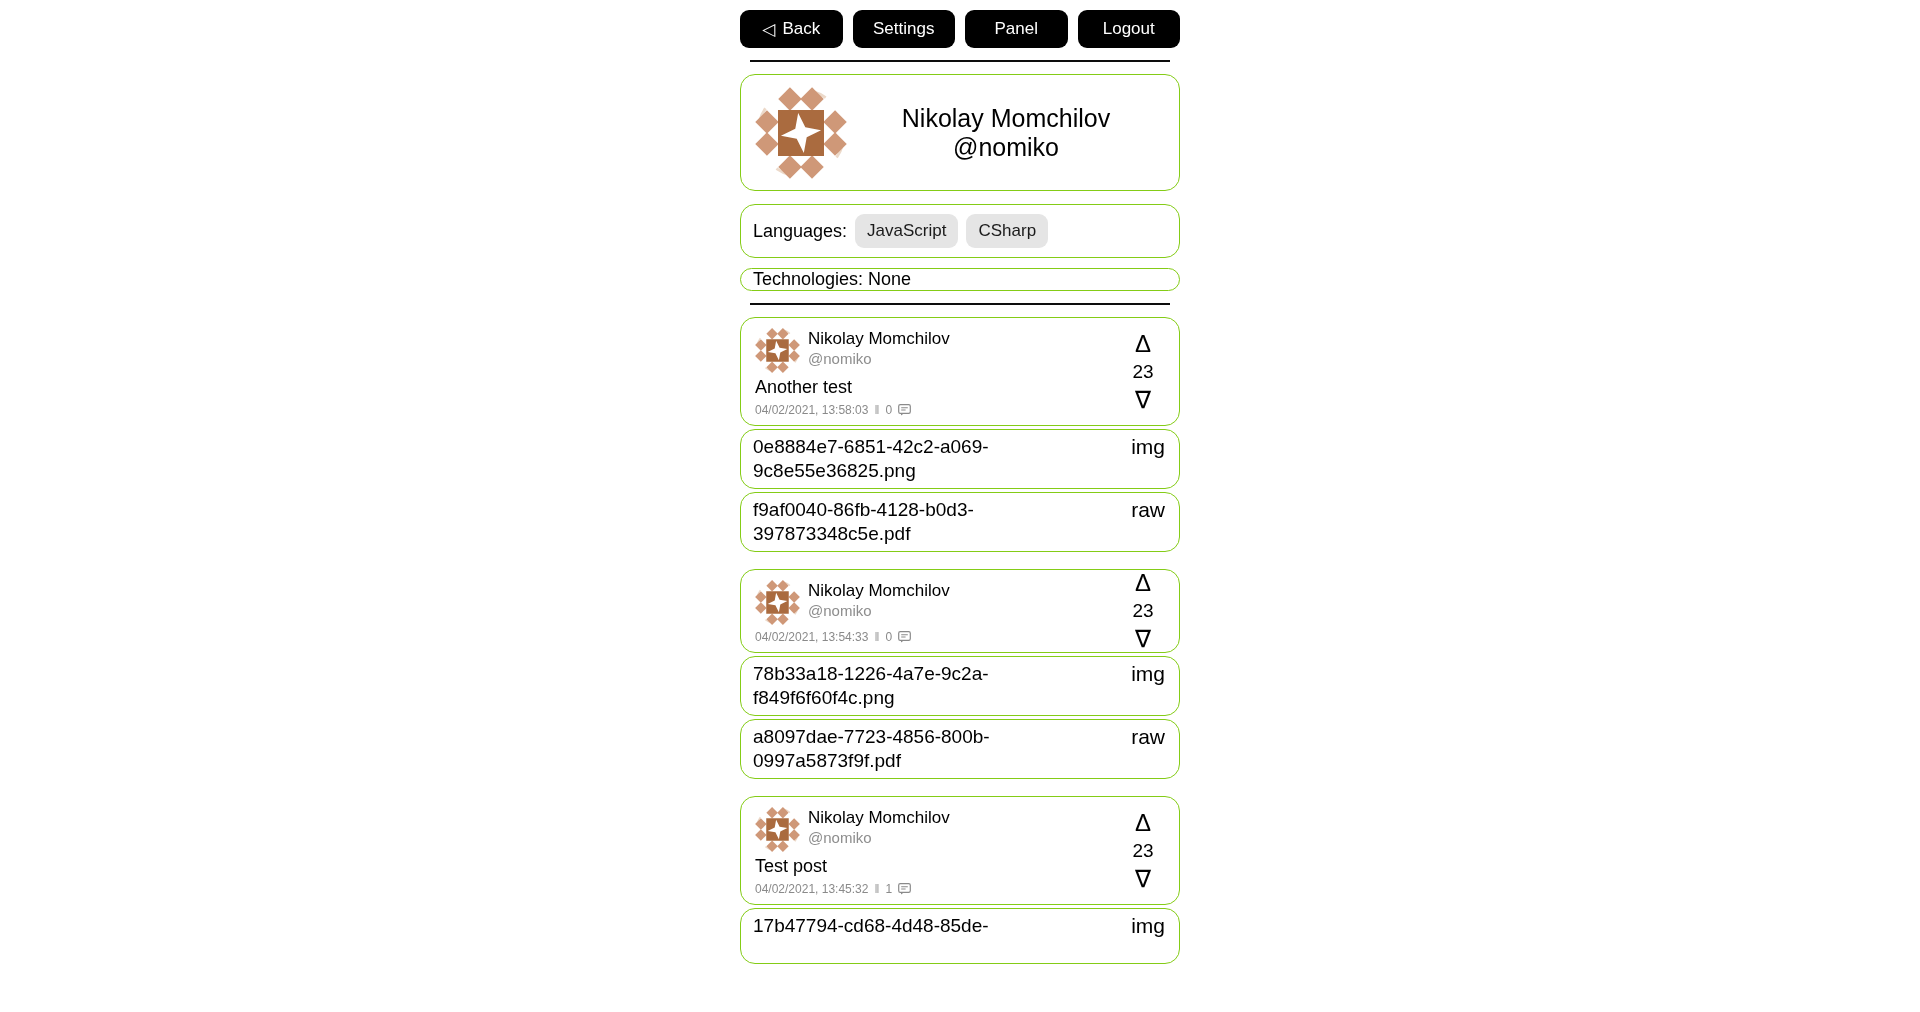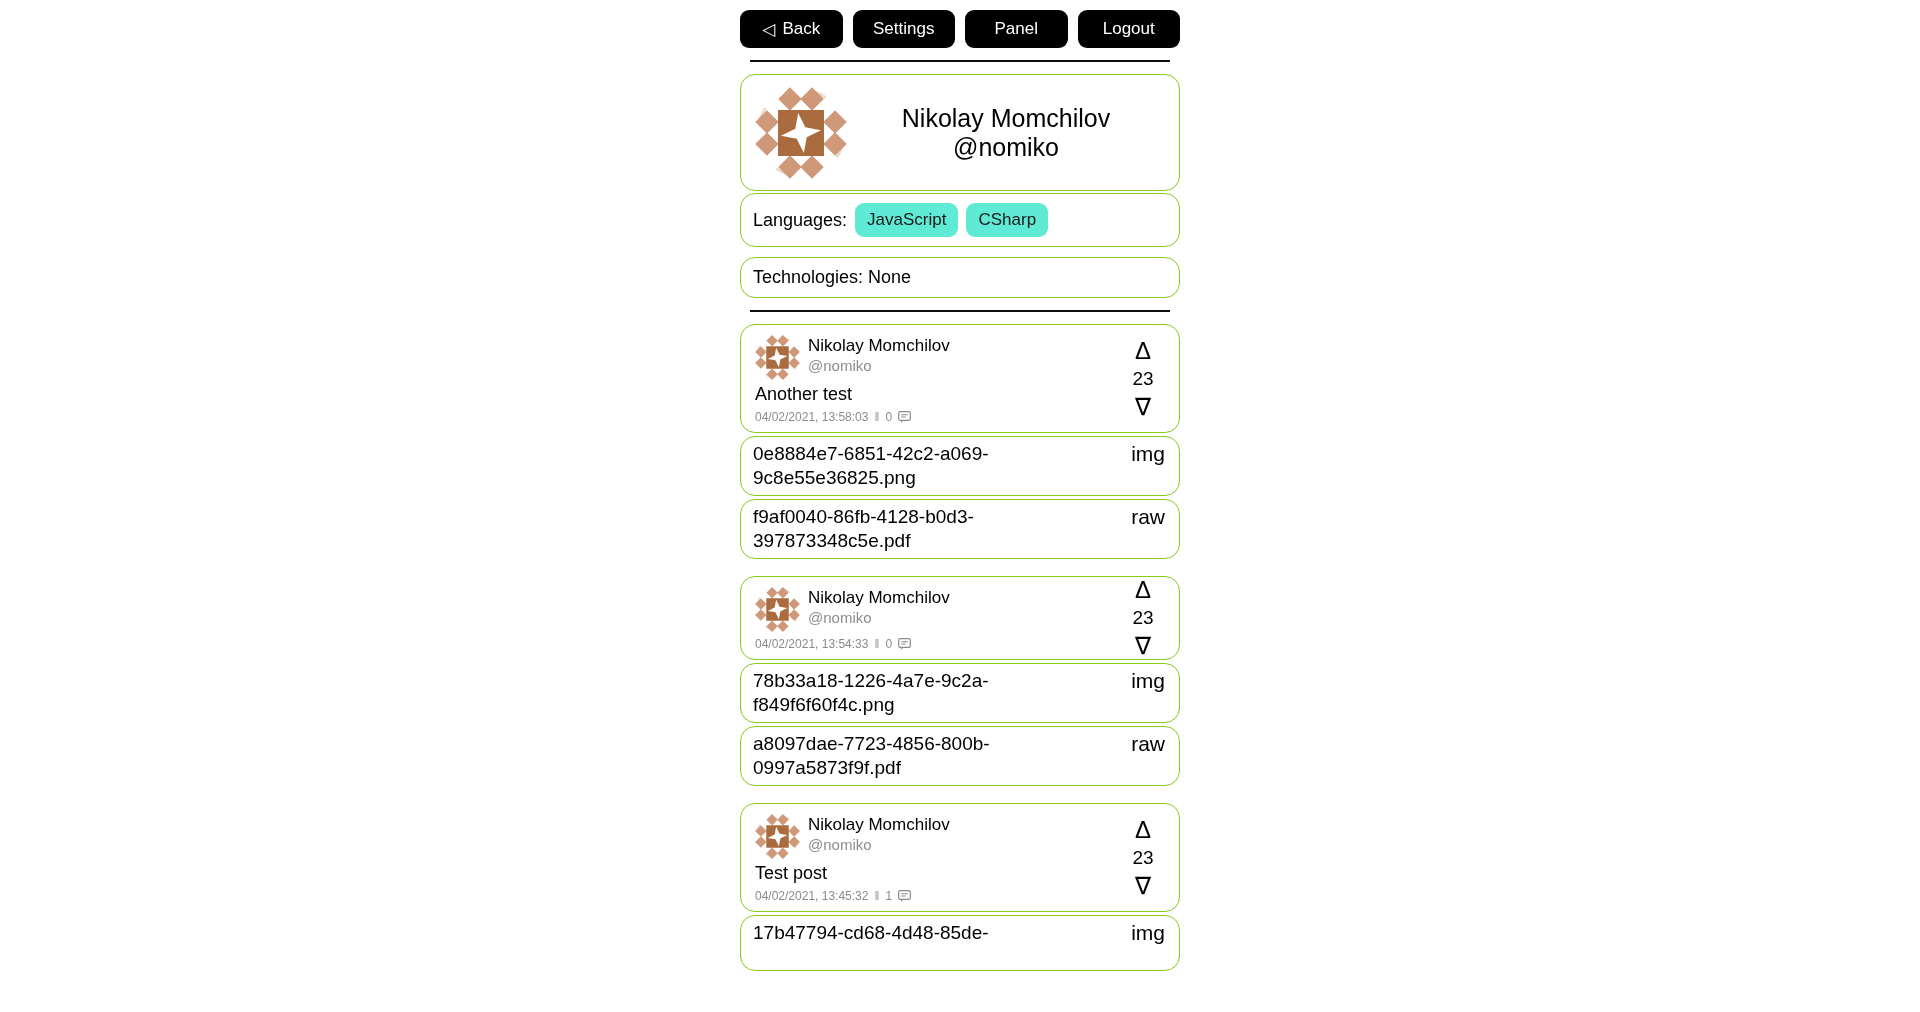--- a/index.html
+++ b/index.html
@@ -56,39 +56,39 @@
   .avatar { display: inline-block; line-height: 0; }
   .avatar-lg svg { width: 92px; height: 92px; }
   .avatar-sm svg { width: 45px; height: 45px; }
   .profile-text {
     flex: 1;
     text-align: center;
     font-size: 25px;
     line-height: 29px;
   }
   .langs-card {
-    margin-top: 2px;
+    margin-top: 13px;
     min-height: 54px;
     display: flex;
     align-items: center;
     gap: 8px;
     padding: 8px 12px;
     font-size: 18px;
   }
   .pill {
-    background: #5eead4;
+    background: #e5e5e5;
     color: #1a1a1a;
     border-radius: 9px;
     padding: 7px 12px;
     font-size: 17px;
     white-space: nowrap;
   }
   .tech-card {
     margin-top: 10px;
-    padding: 9px 12px;
+    padding: 0 12px;
     font-size: 18px;
   }
   
   .post-group { margin-top: 17px; }
   .post-group.first { margin-top: 4px; }
   .post-card {
     position: relative;
     padding: 10px 14px 8px 14px;
   }
   .post-header { display: flex; gap: 8px; align-items: flex-start; }

